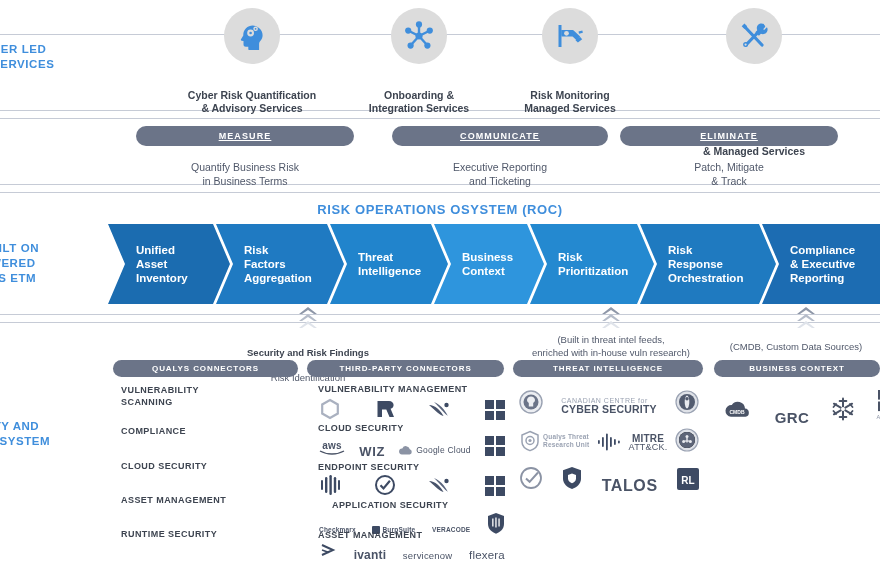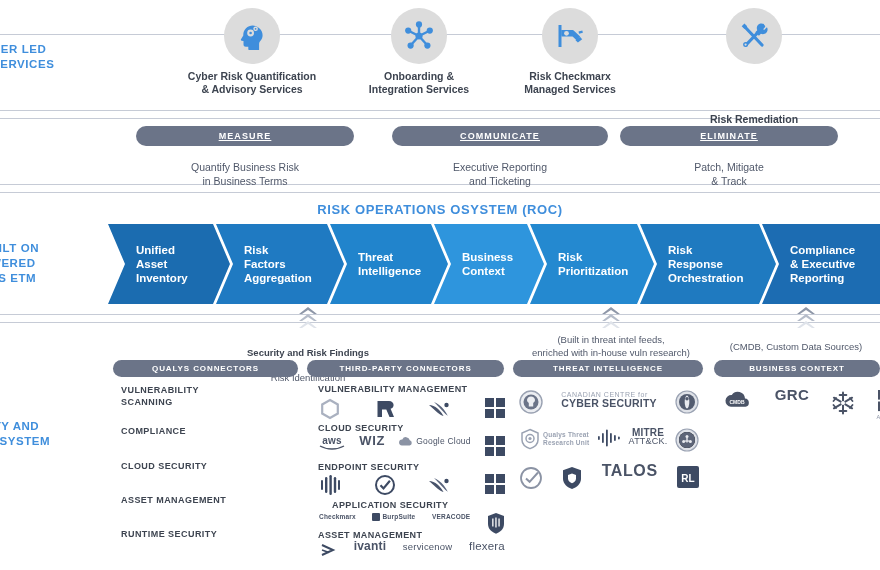--- a/index.html
+++ b/index.html
@@ -33,21 +33,21 @@
     position: absolute; top: 8px; width: 150px;
     display: flex; flex-direction: column; align-items: center;
   }
   .svc-circle {
     width: 56px; height: 56px; border-radius: 50%;
     background: #dcdcdc;
     display: flex; align-items: center; justify-content: center;
   }
   .svc-circle svg { display: block; }
   .svc-label {
-    margin-top: 6px; text-align: center;
+    margin-top: 25px; text-align: center;
     font-size: 10.5px; font-weight: bold; line-height: 13px;
     color: #3d4450; white-space: pre-line;
   }
 
   
   .pill-row { position: absolute; top: 122px; left: 0; width: 880px; height: 62px; }
   .pill-group { position: absolute; top: 4px; }
   .pill {
     height: 20px; border-radius: 10px; background: #6b7488;
     color: #ffffff; font-size: 9px; font-weight: bold; letter-spacing: 1.1px;
@@ -98,21 +98,21 @@
   .q-item {
     position: absolute; left: 8px;
     font-size: 9px; font-weight: bold; letter-spacing: .45px;
     line-height: 12px; color: #3d4450; white-space: pre-line;
     text-transform: uppercase;
   }
   .sub-head {
     font-size: 9px; font-weight: bold; letter-spacing: .4px;
     color: #3d4450; text-transform: uppercase;
   }
-  .logo-row { display: flex; align-items: flex-start; }
+  .logo-row { display: flex; align-items: flex-end; }
   .logo-cell {
     display: flex; align-items: center; justify-content: center;
     color: #4a5366;
   }
   .wordmark {
     font-size: 8px; font-weight: bold; color: #4a5366;
     letter-spacing: .2px; text-align: center; line-height: 9px;
   }
   .wordmark.lg { font-size: 13px; letter-spacing: .6px; }
   .wordmark.md { font-size: 10px; }
@@ -185,21 +185,21 @@
       <div class="svc-circle">
         <svg width="34" height="34" viewBox="0 0 34 34">
           <rect x="5.5" y="6" width="3" height="22" fill="#3f8edc"></rect>
           <path d="M8.5 11h10.5c1 0 1.8.4 2.5 1.2l5.6 5.4-3.6 3.6-4.9-4.7H8.5z" fill="#3f8edc"></path>
           <path d="M8.5 11h11.2v6.5H8.5z" fill="#3f8edc"></path>
           <circle cx="13.5" cy="14.3" r="2.4" fill="#dcdcdc"></circle>
           <path d="M22.5 21.2l4.5-3.4 2.2 2.4-4.3 3.3z" fill="#3f8edc"></path>
           <path d="M25.5 12.5l3.8-1.1.6 2.3-3.8 1z" fill="#3f8edc"></path>
         </svg>
       </div>
-      <div class="svc-label">Risk Checkmarx
+      <div class="svc-label">Risk Monitoring
 Managed Services</div>
     </div>
 
     <div class="svc" style="left:679px;gap:43px;">
       <div class="svc-circle">
         <svg width="34" height="34" viewBox="0 0 34 34">
           <g stroke="#3f8edc" stroke-width="3.2" stroke-linecap="round">
             <line x1="7.5" y1="7.5" x2="25" y2="26"></line>
             <line x1="26.5" y1="7.5" x2="9" y2="26"></line>
           </g>

